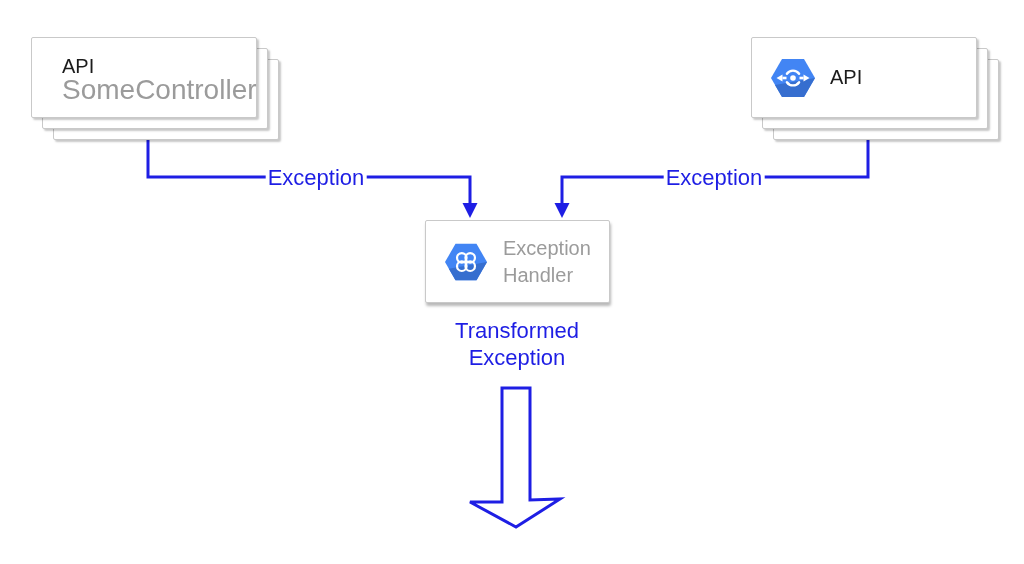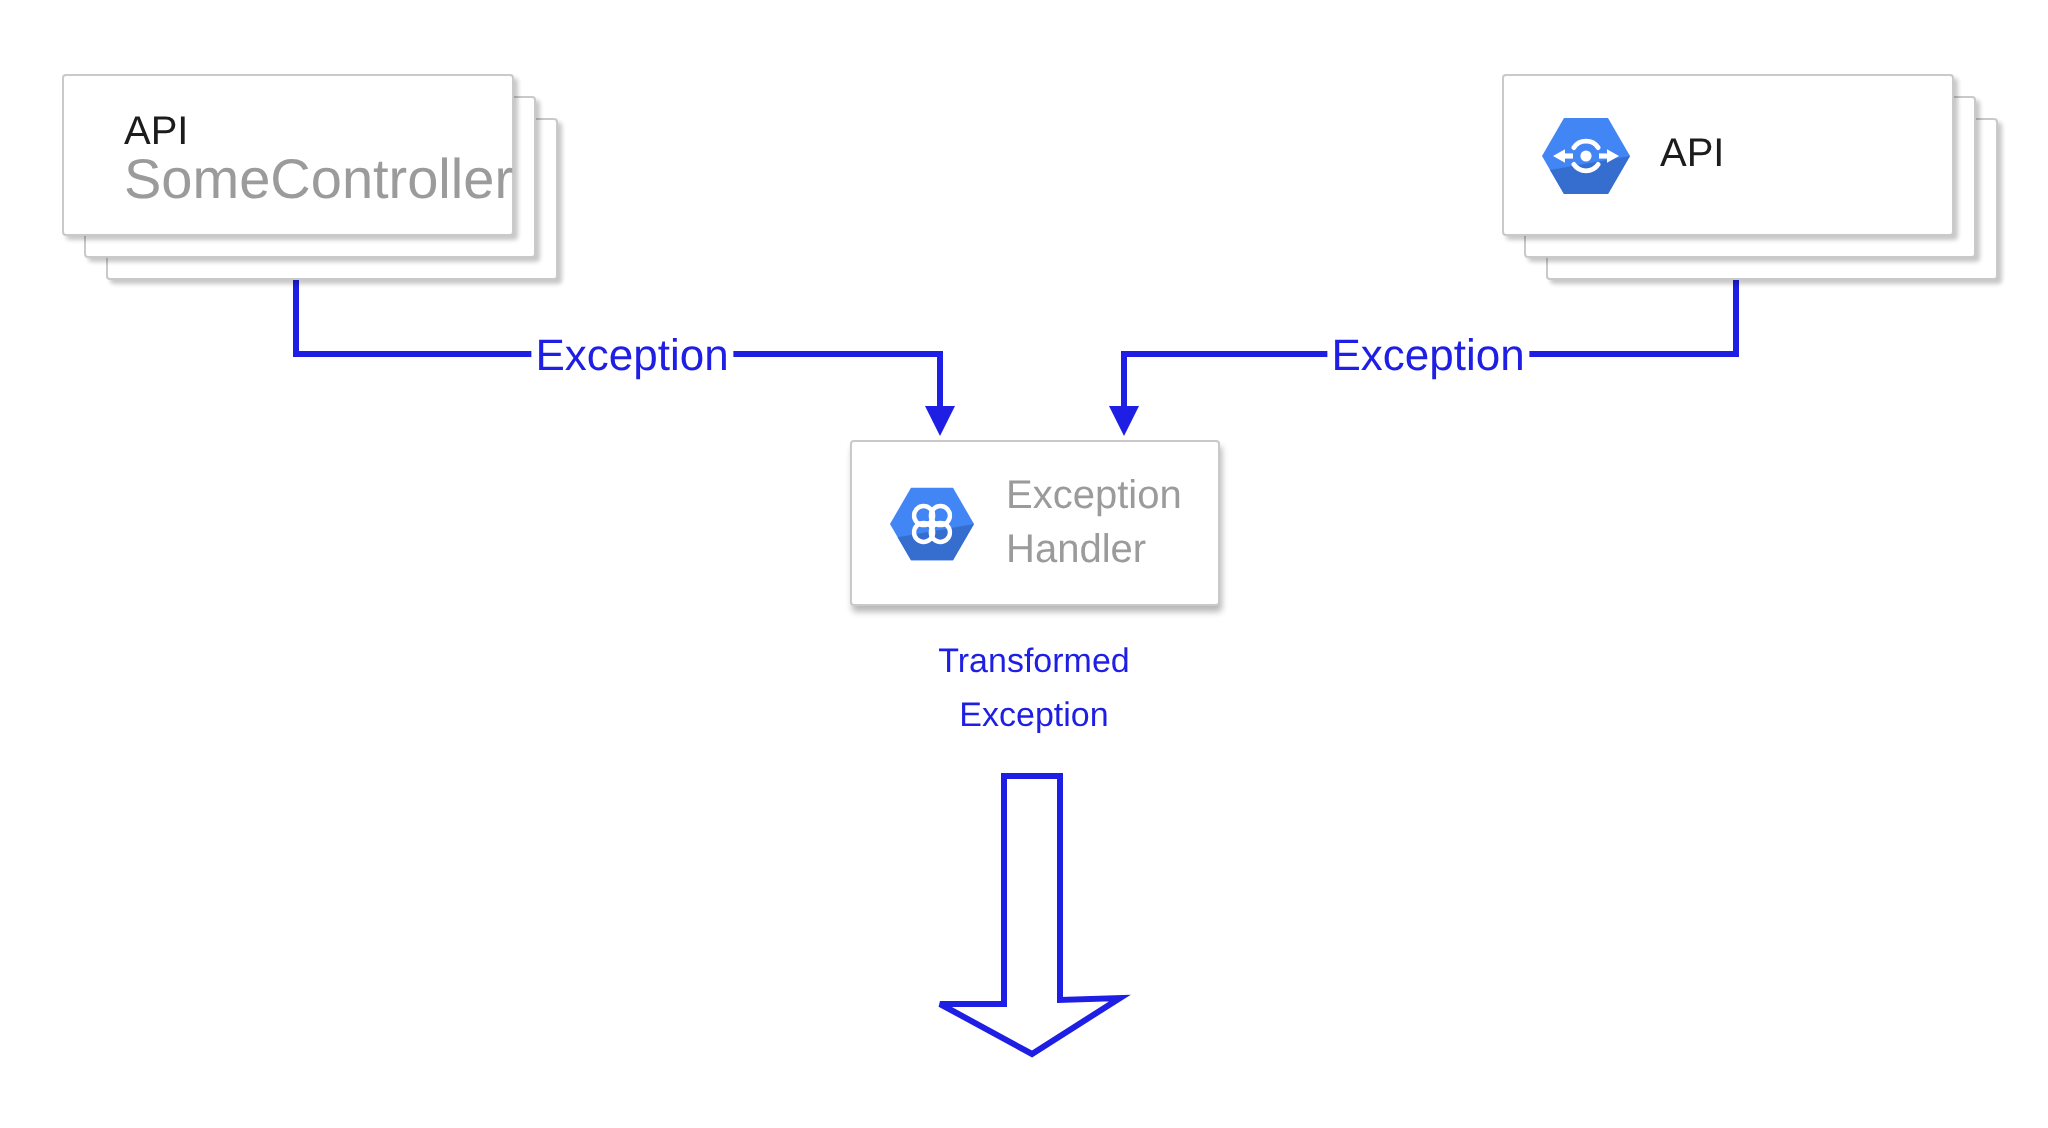--- a/index.html
+++ b/index.html
@@ -49,21 +49,21 @@
 
   .edge-label{
     position:absolute;transform:translate(-50%,-50%);z-index:3;
     background:#fff;color:var(--arrow_blue);font-size:22px;padding:0 2px;white-space:nowrap;
   }
   .edge-label.left{left:316px;top:178px;}
   .edge-label.right{left:714px;top:178px;}
 
   .transformed-label{
     position:absolute;left:517px;top:317px;transform:translateX(-50%);z-index:3;
-    text-align:center;color:var(--arrow_blue);font-size:17px;line-height:27px;white-space:nowrap;
+    text-align:center;color:var(--arrow_blue);font-size:22px;line-height:27px;white-space:nowrap;
   }
 </style>
 </head>
 <body>
 
 <div class="canvas">
 
   <svg class="connector-svg">
     <path class="connector-path" d="M148,118 L148,177 L470,177 L470,203"></path>
     <polygon class="arrowhead" points="462.5,203 477.5,203 470,218"></polygon>

